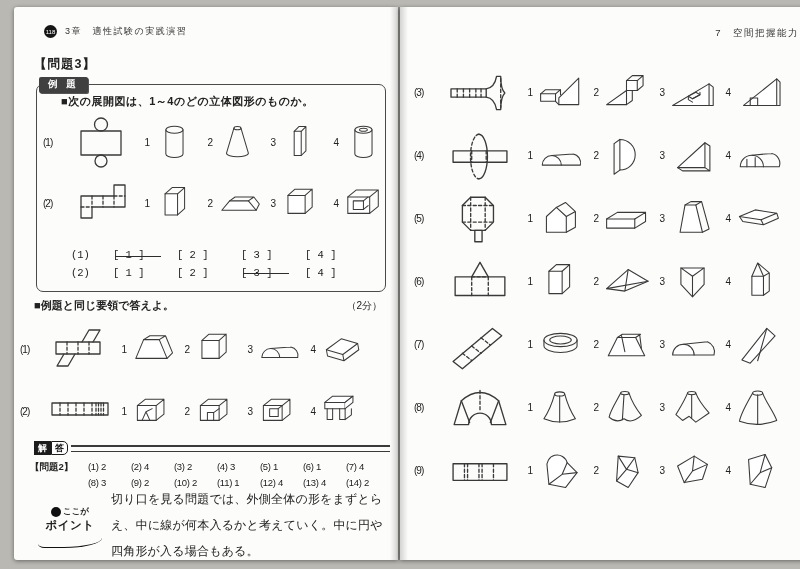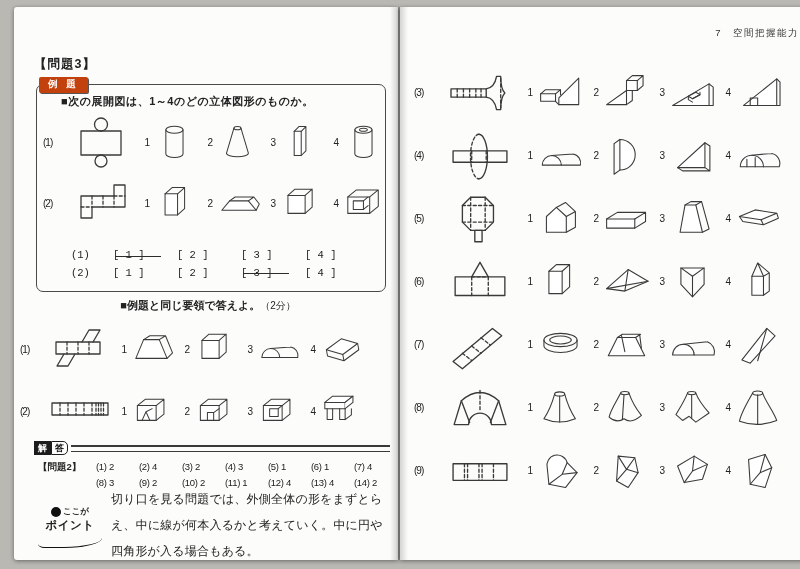--- a/index.html
+++ b/index.html
@@ -10,21 +10,21 @@
   .gutter{position:absolute;left:390px;top:7px;bottom:9px;width:18px;background:linear-gradient(90deg,rgba(0,0,0,0),rgba(0,0,0,.18) 50%,rgba(0,0,0,0));pointer-events:none}
 
   .pghead{display:flex;align-items:center;gap:8px;font-size:9px;letter-spacing:1.5px;color:#333}
   .pghead.l{position:absolute;top:18px;left:30px}
   .pghead.r{position:absolute;top:20px;right:24px;font-size:9.5px}
   .pgnum{width:13px;height:13px;border-radius:50%;background:#151515;color:#fff;font-size:6px;display:flex;align-items:center;justify-content:center;letter-spacing:0}
 
   .prob-title{position:absolute;top:49px;left:20px;font-weight:bold;font-size:12.5px;letter-spacing:1px}
 
   .example-box{position:absolute;top:77px;left:22px;right:12px;height:206px;border:1.4px solid #4a4a4a;border-radius:7px}
-  .ex-tab{position:absolute;top:-8px;left:2px;background:#c2410c;color:#fff;font-size:9.5px;font-weight:bold;letter-spacing:3px;padding:1px 9px 2px;border-radius:2px;box-shadow:1px 1px 0 #555}
+  .ex-tab{position:absolute;top:-8px;left:2px;background:#404040;color:#fff;font-size:9.5px;font-weight:bold;letter-spacing:3px;padding:1px 9px 2px;border-radius:2px;box-shadow:1px 1px 0 #555}
   .instr{position:absolute;top:9px;left:24px;font-weight:bold;font-size:11px;letter-spacing:.5px}
 
   .figrows{display:flex;flex-direction:column}
   #ex-rows{position:absolute;top:27px;left:6px;right:2px}
   #ex-rows .figrow{height:61px}
   #pr-rows{position:absolute;top:311px;left:6px;right:4px}
   #pr-rows .figrow{height:62px}
   #right-rows{position:absolute;top:54px;left:14px;right:4px}
   #right-rows .figrow{height:63px}
 
@@ -37,45 +37,49 @@
   #right-rows .net-icon svg{width:82px;height:58px}
   #right-rows .opt-icon svg{width:53px;height:54px}
   .optnum{font-size:10px;width:12px;text-align:right;margin-right:1px;flex:none}
 
   #ex-answers{position:absolute;left:34px;right:10px;bottom:9px;font-size:10.5px;line-height:17.5px;font-family:"Liberation Mono","DejaVu Sans Mono",monospace}
   .ans-line{display:flex}
   .ans-id{width:42px}
   .choice{width:64px;position:relative;white-space:pre}
   .choice.marked::after{content:"";position:absolute;left:2px;right:16px;top:49%;border-top:1.3px solid #2c2c2c}
 
-  .practice-head{position:absolute;top:291px;left:20px;right:16px;display:flex;justify-content:center;align-items:baseline}
+  .practice-head{position:absolute;top:291px;left:20px;right:16px;display:flex;justify-content:space-between;align-items:baseline}
   .practice-head .ptext{font-weight:bold;font-size:11px}
   .practice-head .ptime{font-size:10px}
 
   .sol-head{position:absolute;top:434px;left:20px;right:8px;display:flex;align-items:center}
   .tab-kai{background:#1c1c1c;color:#fff;border:1px solid #1c1c1c;font-size:9px;font-weight:bold;padding:0 3px;line-height:12px}
   .tab-tou{background:#fff;color:#111;border:1px solid #1c1c1c;font-size:9px;font-weight:bold;padding:0 3px;line-height:12px;border-radius:0 5px 5px 0}
   .sol-line{flex:1;height:4px;border-top:2.4px solid #3a3a3a;border-bottom:1px solid #3a3a3a;margin-left:3px}
 
-  #sol-rows{position:absolute;top:452px;left:24px;right:4px;font-size:9.5px;line-height:15.5px}
+  #sol-rows{position:absolute;top:452px;left:16px;right:4px;font-size:9.5px;line-height:15.5px}
   .sol-row{display:flex}
   .sol-label{width:58px;font-weight:bold;flex:none}
   .sol-cell{width:43px;flex:none;letter-spacing:-.3px}
 
   .point{position:absolute;top:479px;left:24px;right:10px;display:flex;gap:9px;align-items:center}
   .point-badge{width:64px;flex:none;text-align:center;padding-top:3px}
   .pb-top{font-size:8.5px;font-weight:bold;display:flex;align-items:center;justify-content:center;gap:2px}
   .dot{width:10px;height:10px;border-radius:50%;background:#101010;flex:none}
   .pb-bottom{font-size:11.5px;font-weight:bold;letter-spacing:.5px;border-bottom:1.7px solid #111;padding-bottom:14px;border-radius:0 0 60% 10%/0 0 10px 4px}
   .point-text{flex:1;font-size:12px;line-height:26px;letter-spacing:.2px}
 </style>
 </head>
 <body>
 
 <div class="page left">
+  <div class="pghead l">
+    <span class="pgnum">118</span>
+    <span>3章　適性試験の実践演習</span>
+  </div>
   <div class="prob-title">【問題3】</div>
 
   <div class="example-box">
     <div class="ex-tab">例 題</div>
     <div class="instr">■次の展開図は、1～4のどの立体図形のものか。</div>
     <div id="ex-rows" class="figrows">
         <div class="figrow">
           <span class="fig-id">(1)</span>
           <span class="iconwrap net-icon">
             <svg viewBox="0 0 64 56" fill="none" stroke="#3a3a3a" stroke-width="1.3" stroke-linejoin="round" stroke-linecap="round">

